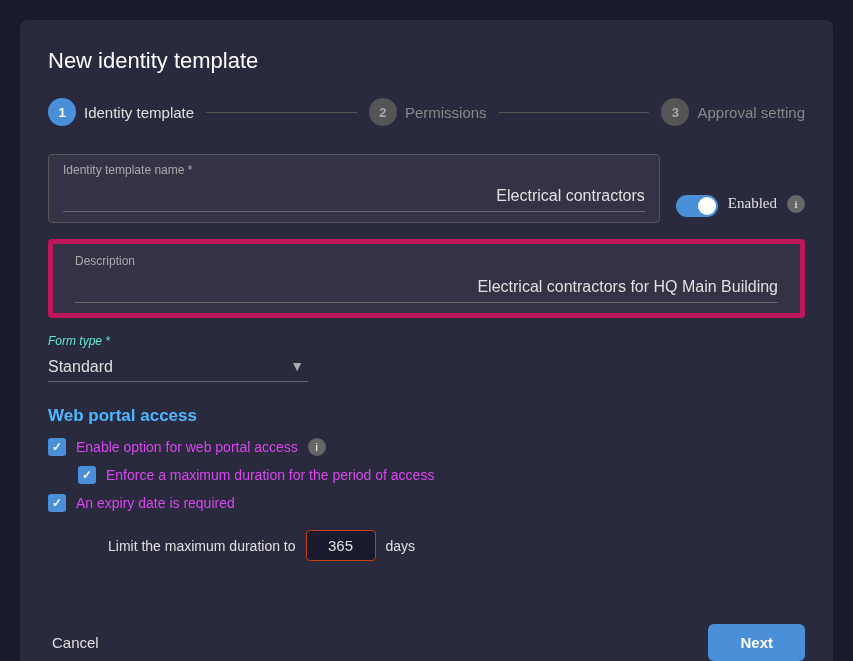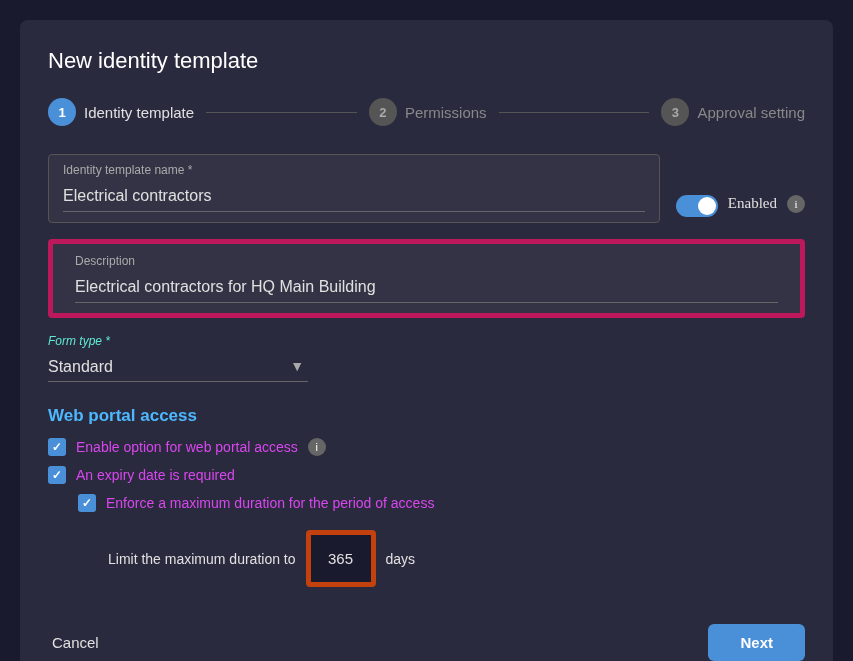--- a/index.html
+++ b/index.html
@@ -86,20 +86,21 @@
     }
     .field-input {
       background: transparent;
       border: none;
       border-bottom: 1px solid #666;
       color: #e0e0e0;
       font-size: 16px;
       padding: 4px 0 6px 0;
       outline: none;
       width: 100%;
+      text-align: right;
     }
     .toggle-area {
       display: flex;
       align-items: flex-start;
       gap: 10px;
       padding-bottom: 6px;
       flex-shrink: 0;
       font-family: Liberation Serif, serif;
     }
     .toggle {
@@ -230,25 +231,25 @@
       margin-left: 60px;
       margin-top: 8px;
       margin-bottom: 8px;
     }
     .duration-label {
       font-size: 14px;
       color: #e0e0e0;
     }
     .duration-input {
       background: #1a1a2e;
-      border: 5px solid #c2410c;
+      border: 1px solid #c2410c;
       border-radius: 4px;
       color: #e0e0e0;
       font-size: 15px;
-      padding: 15px 10px;
+      padding: 6px 10px;
       width: 70px;
       text-align: center;
       outline: none;
     }
     
     .footer {
       display: flex;
       justify-content: space-between;
       align-items: center;
       margin-top: auto;
@@ -334,27 +335,27 @@
     </div>
   </div>
 
   <div class="section-heading">Web portal access</div>
   <div class="checkbox-row">
     <div class="checkbox"></div>
     <span class="checkbox-label">Enable option for web portal access</span>
     <div class="info-icon">i</div>
   </div>
 
+  <div class="checkbox-row indented">
+    <div class="checkbox"></div>
+    <span class="checkbox-label">Enforce a maximum duration for the period of access</span>
+  </div>
   <div class="checkbox-row">
     <div class="checkbox"></div>
     <span class="checkbox-label">An expiry date is required</span>
-  </div>
-  <div class="checkbox-row indented">
-    <div class="checkbox"></div>
-    <span class="checkbox-label">Enforce a maximum duration for the period of access</span>
   </div>
   <div class="duration-row">
     <span class="duration-label">Limit the maximum duration to</span>
     <input class="duration-input" type="text" value="365" style="">
     <span class="duration-label">days</span>
   </div>
 
   <div class="footer">
     <button class="cancel-btn">Cancel</button>
     <button class="next-btn">Next</button>

